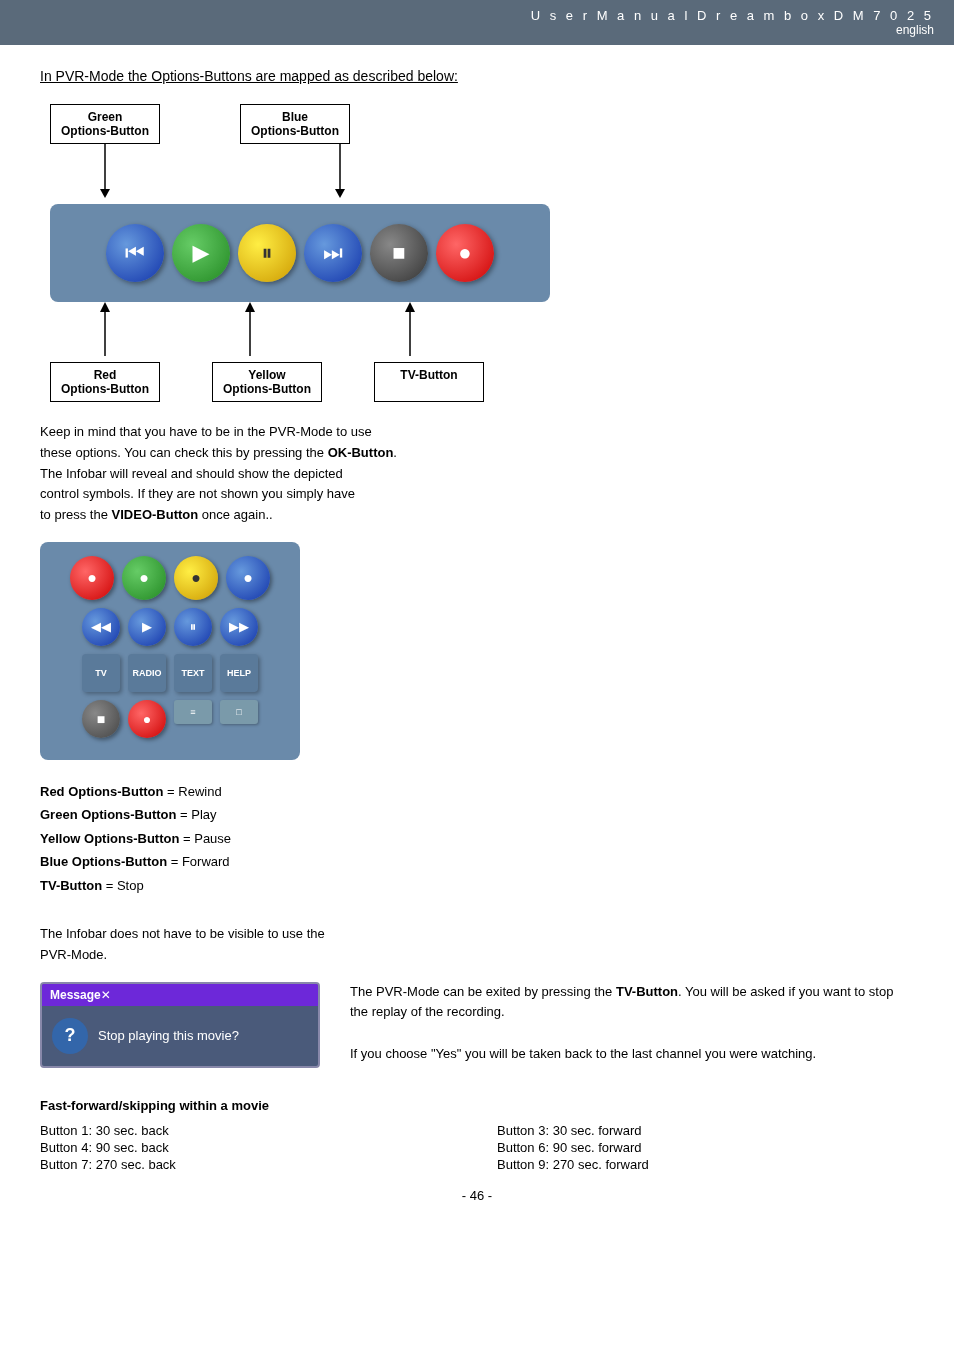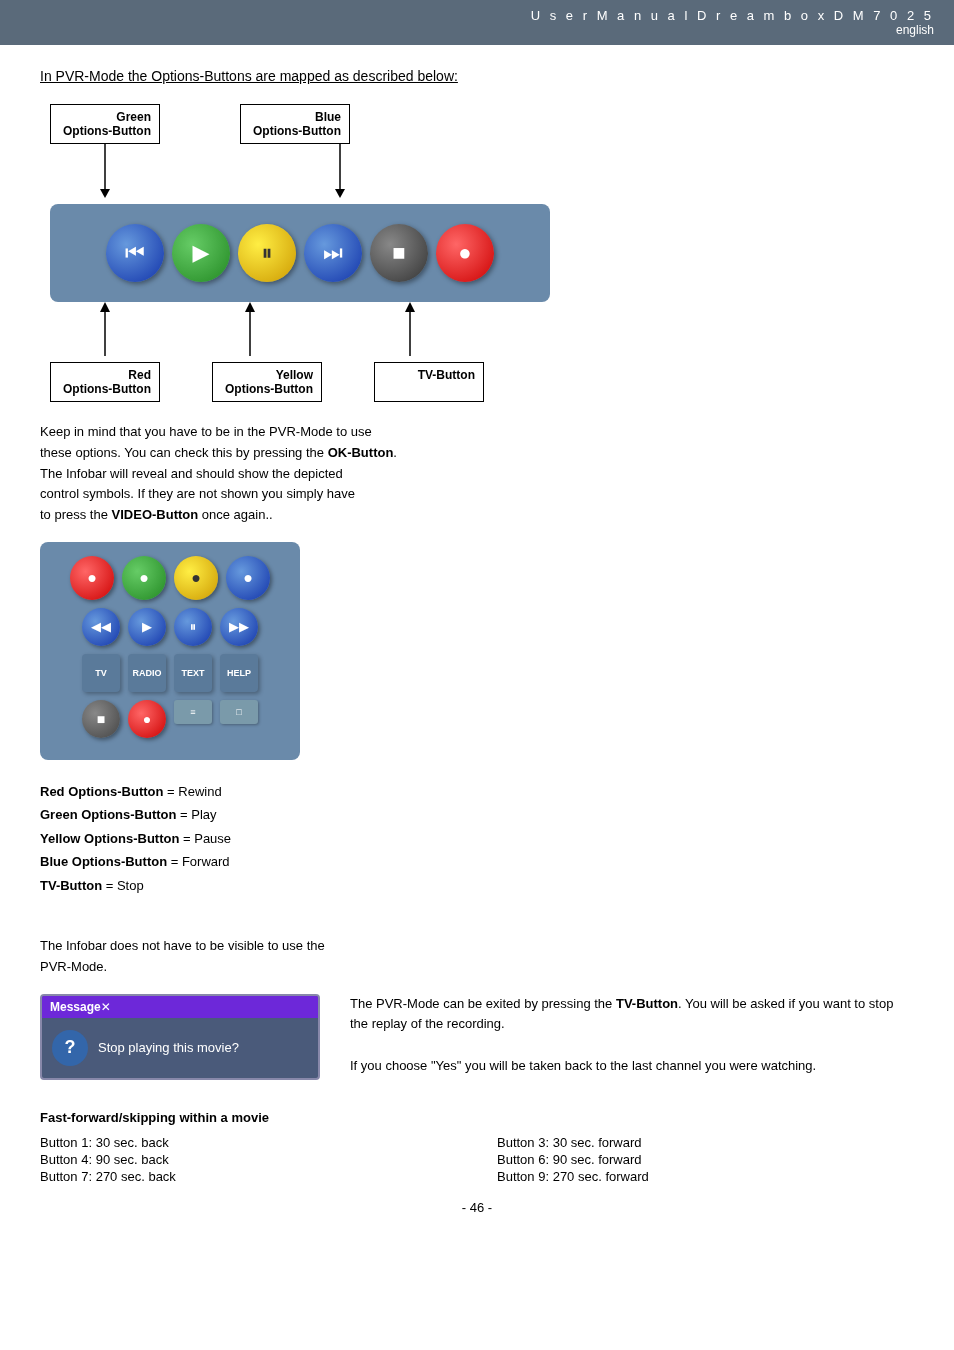--- a/index.html
+++ b/index.html
@@ -182,21 +182,21 @@
 
     
     .info-text {
       margin-bottom: 16px;
       line-height: 1.6;
       font-size: 13px;
     }
 
     
     .btn-labels-list {
-      margin-bottom: 24px;
+      margin-bottom: 12px;
       line-height: 1.8;
       font-size: 13px;
     }
 
     .pvr-note {
       margin-bottom: 16px;
       font-size: 13px;
       line-height: 1.6;
     }
 
@@ -306,21 +306,21 @@
     .full-diagram {
       position: relative;
       margin-bottom: 20px;
     }
 
     .label-box {
       border: 1.5px solid #000;
       padding: 5px 8px;
       font-weight: bold;
       font-size: 12px;
-      text-align: right;
+      text-align: center;
       min-width: 110px;
       background: #fff;
     }
 
     .pvr-buttons-row {
       display: flex;
       gap: 8px;
       align-items: center;
       padding: 20px 30px;
       background: #6a8aaa;

